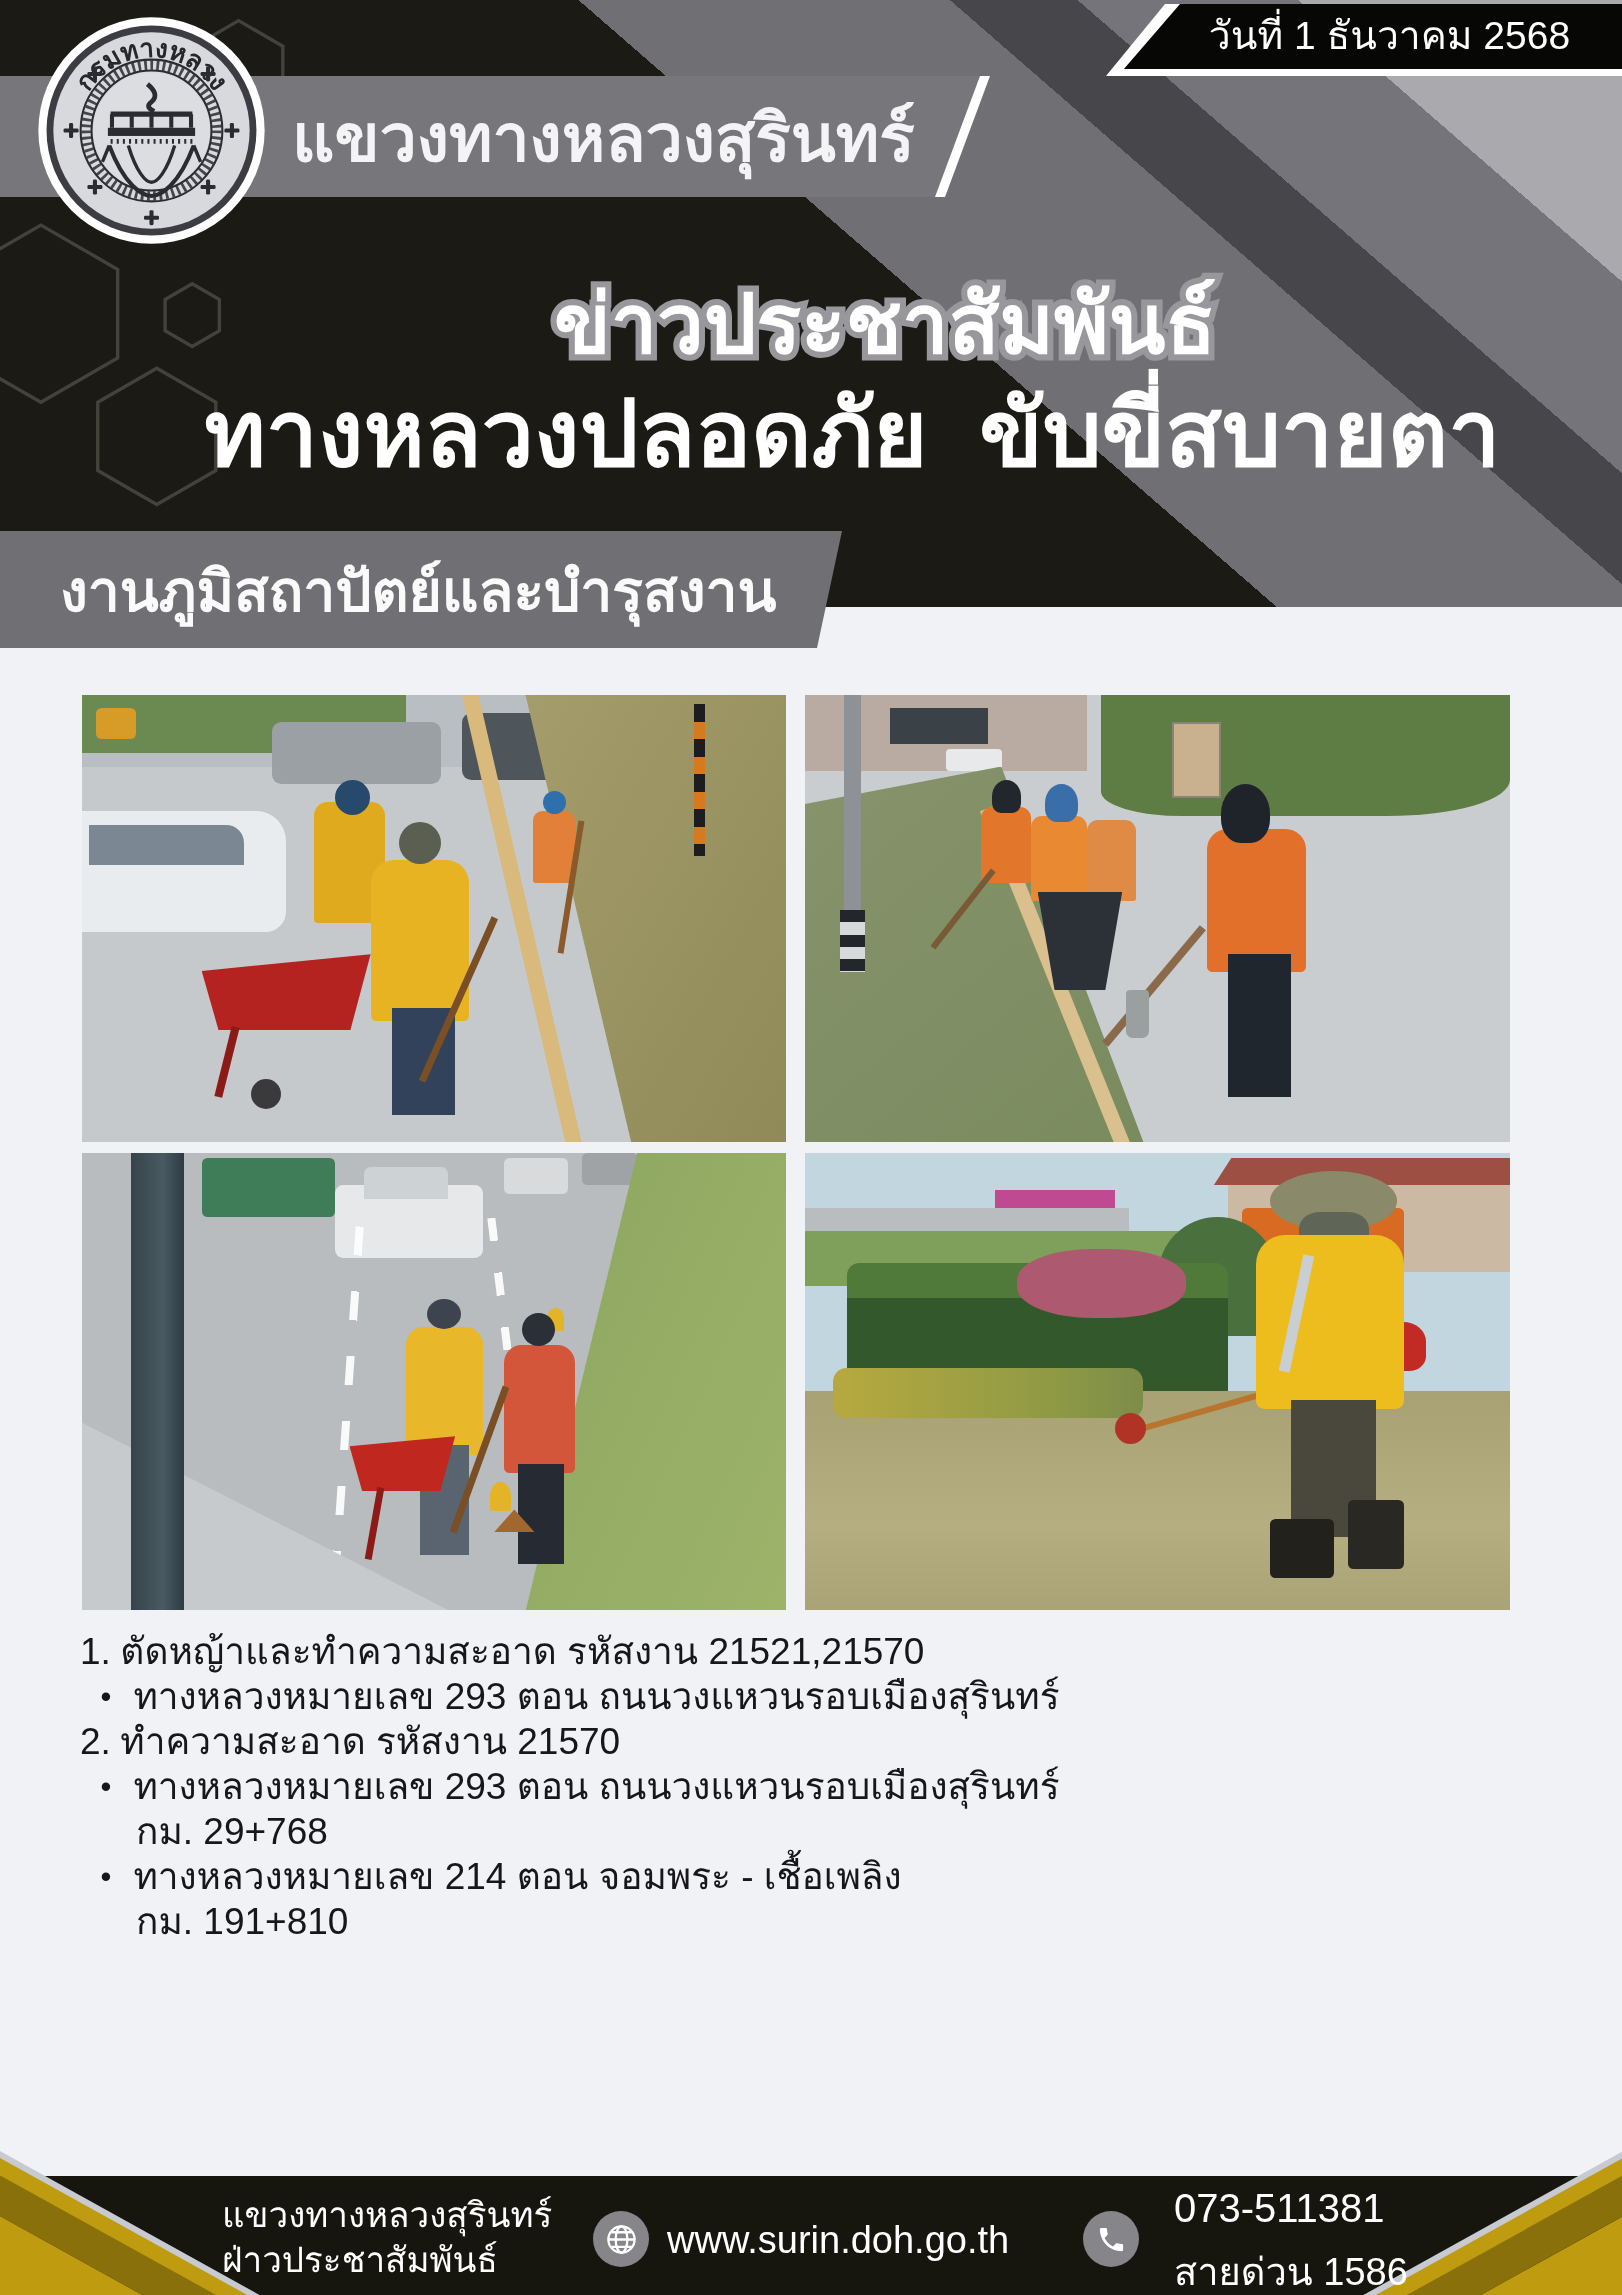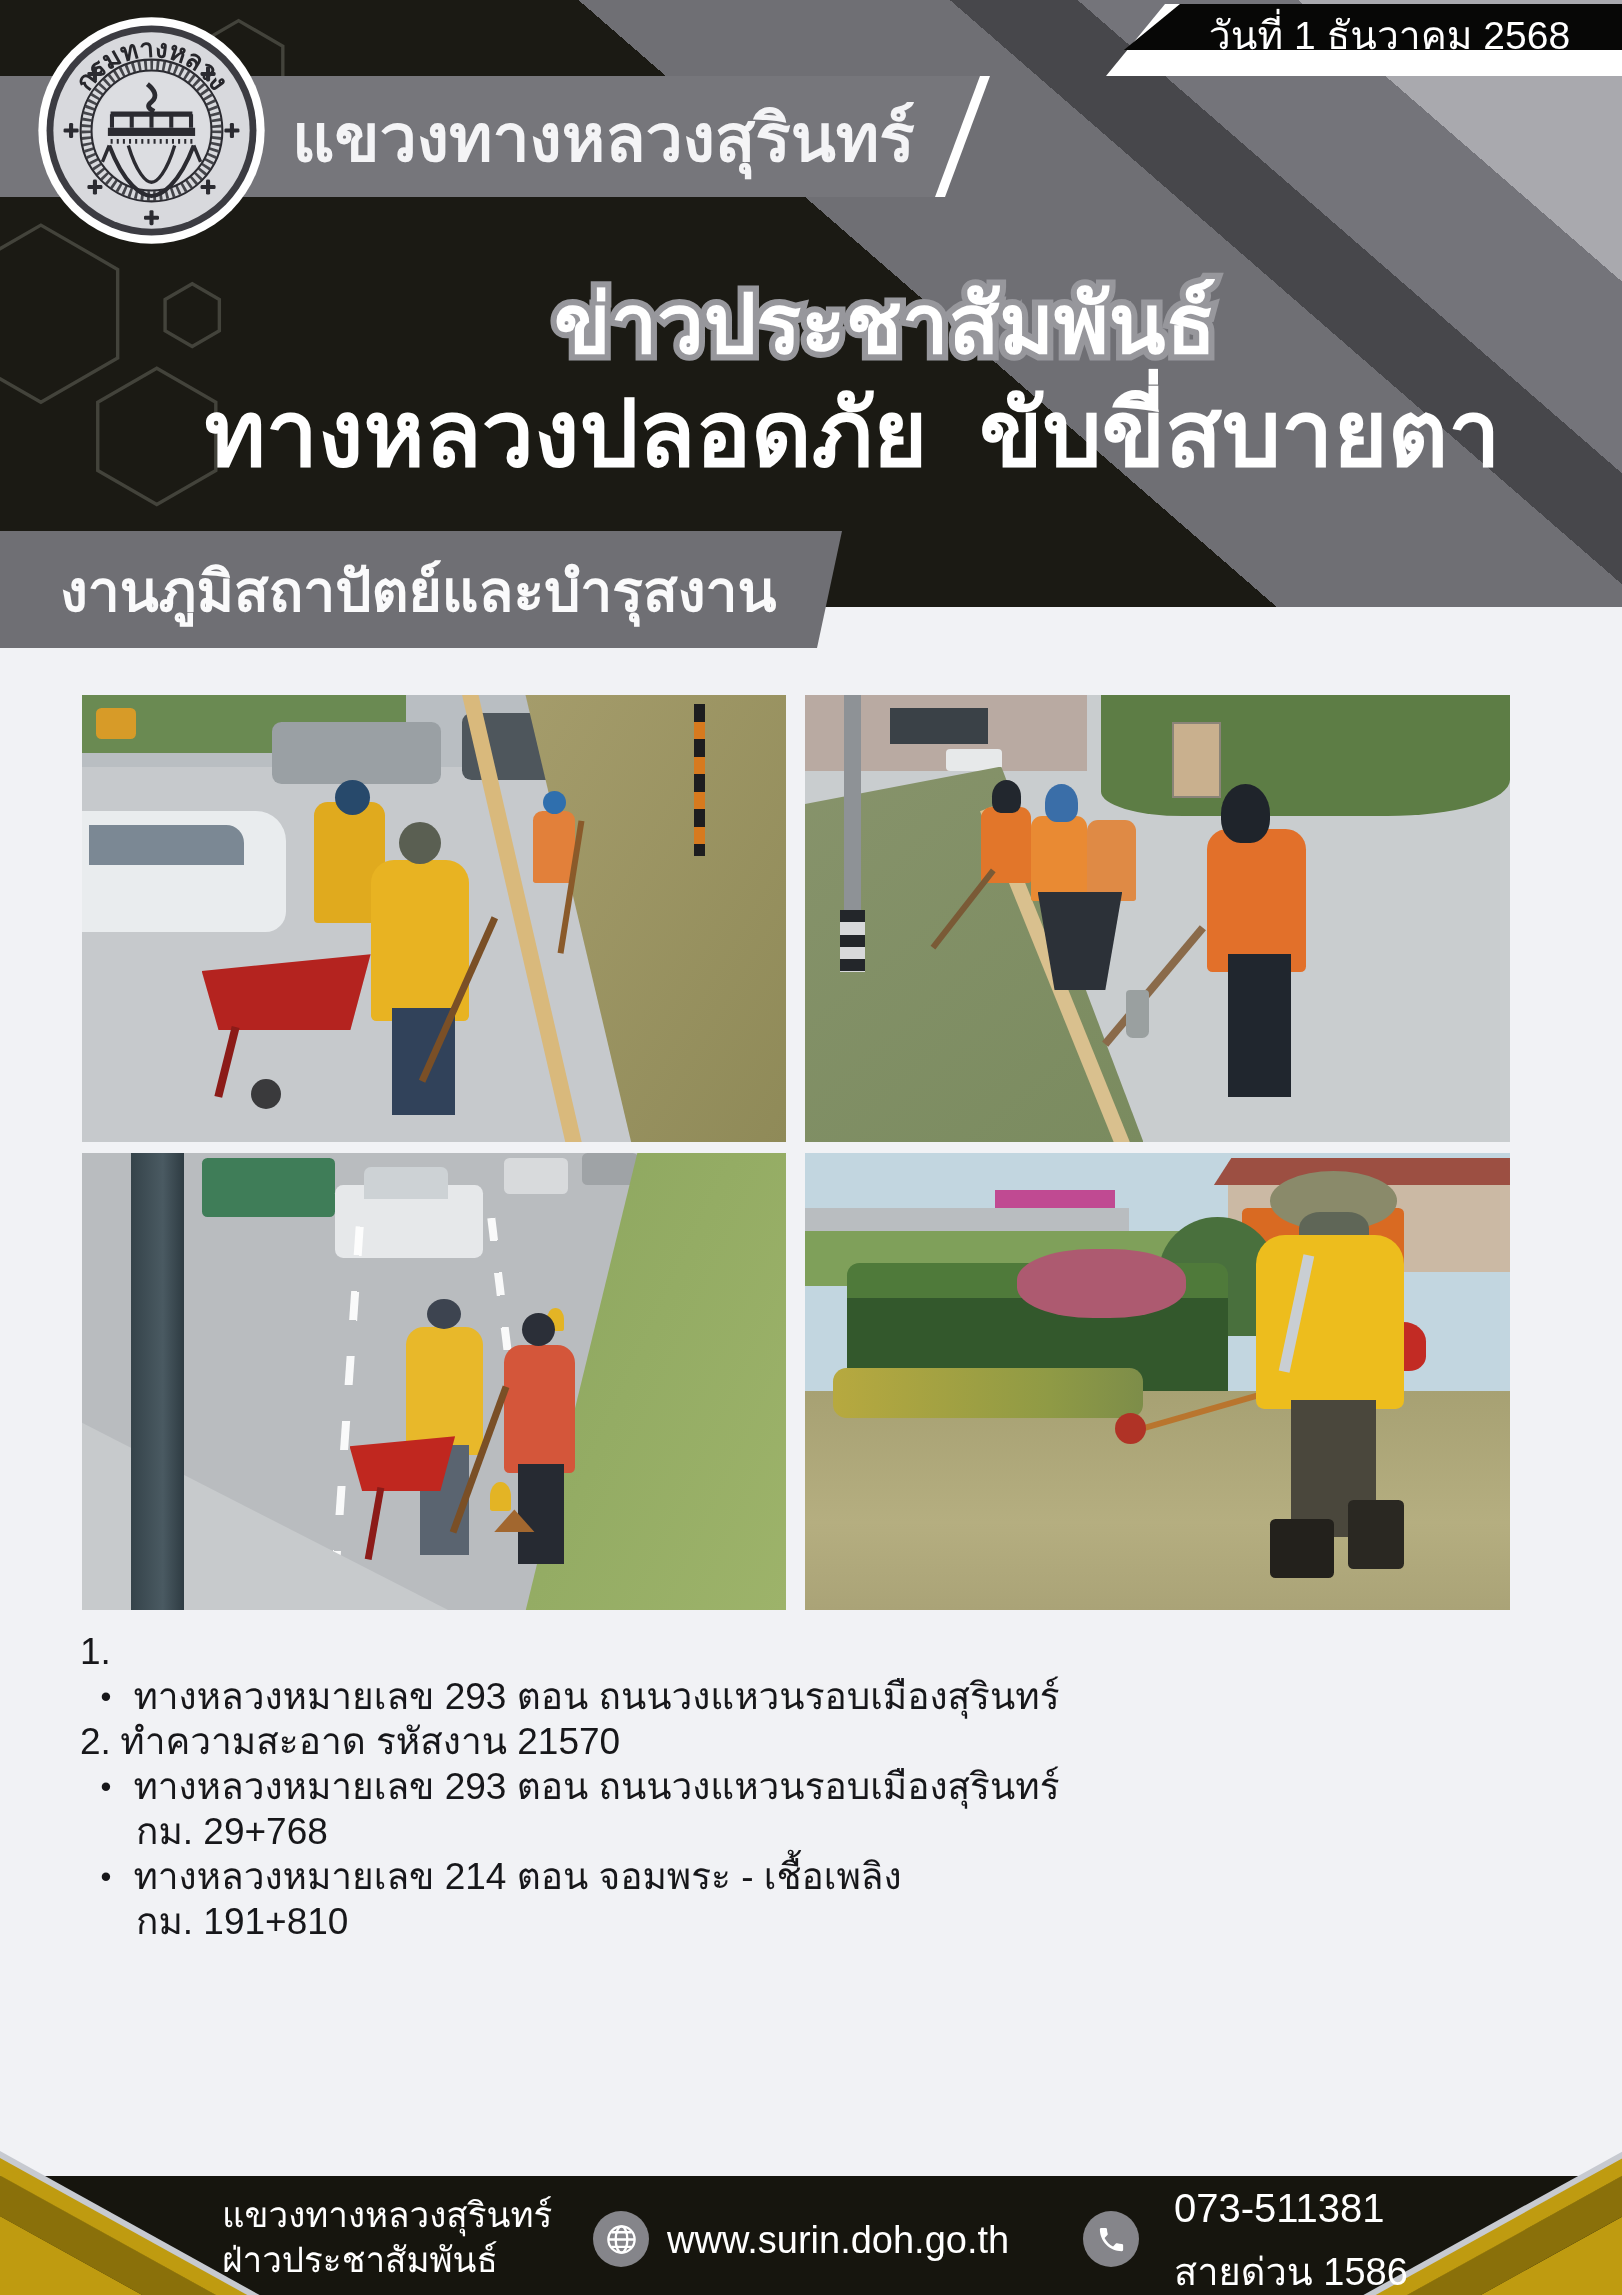--- a/index.html
+++ b/index.html
@@ -14,21 +14,21 @@
     background:linear-gradient(41deg, rgba(0,0,0,0) 0 55%, #6f6f74 55% 71%, #47474b 71% 76.5%, #74747a 76.5% 86%, #a9a9ae 86% 100%); }
 
   .org-banner-edge { position:absolute; left:0; top:76px; width:990px; height:121px; background:#ffffff; z-index:3;
     clip-path:polygon(0 0, 100% 0, calc(100% - 45px) 100%, 0 100%); }
   .org-banner { position:absolute; left:0; top:76px; width:980px; height:121px; background:#76767b; z-index:4;
     clip-path:polygon(0 0, 100% 0, calc(100% - 45px) 100%, 0 100%); }
   .org-banner .org-name { position:absolute; left:292px; top:0; line-height:125px; font-size:66px; font-weight:600; color:#f4f4f6; letter-spacing:0; white-space:nowrap; }
 
   .date-badge-edge { position:absolute; right:0; top:4.1px; width:517px; height:72px; background:#ffffff; z-index:5;
     clip-path:polygon(59px 0, 100% 0, 100% 100%, 0 100%); }
-  .date-badge { position:absolute; right:0; top:4.1px; width:508px; height:46px; background:#070706; z-index:6;
+  .date-badge { position:absolute; right:0; top:4.1px; width:508px; height:65px; background:#070706; z-index:6;
     clip-path:polygon(65px 0, 100% 0, 100% 100%, 8.9px 100%); text-align:center; }
   .date-badge .date-text { display:block; line-height:64px; font-size:39px; color:#fff; padding-left:41px; white-space:nowrap; }
 
   .logo { position:absolute; left:37px; top:16.4px; width:229px; height:229px; z-index:7; }
 
   .headline1 { position:absolute; left:125px; top:267px; width:1520px; height:129px; text-align:center; z-index:3;
     font-size:83px; font-weight:700; line-height:116px; white-space:nowrap; }
   .headline1 .t-stroke { position:absolute; left:0; right:0; top:0; color:#fff; -webkit-text-stroke:12.3px #97979c; }
   .headline1 .t-fill { position:absolute; left:0; right:0; top:0; color:#ffffff; }
   .headline2 { position:absolute; left:55px; top:373px; width:1595px; text-align:center; z-index:3;
@@ -263,20 +263,21 @@
     <div class="sh" style="left:64%;top:18%;width:21%;height:38%;background:#edbd1d;border-radius:29px 29px 8.2px 8.2px;"></div>
     <div class="sh" style="left:69%;top:22%;width:11px;height:26%;background:#c9ced3;transform:rotate(12deg);"></div>
     <div class="sh" style="left:69%;top:54%;width:12%;height:30%;background:#4a473c;"></div>
     <div class="sh" style="left:66%;top:80%;width:9%;height:13%;background:#23211c;border-radius:5.5px;"></div>
     <div class="sh" style="left:77%;top:76%;width:8%;height:15%;background:#2a2822;border-radius:5.5px;"></div>
   </div>
 
   <div class="notes">
     <div class="note-line n-num">
       <span class="nnum">1.</span>
+      <span>ตัดหญ้าและทำความสะอาด รหัสงาน 21521,21570</span>
     </div>
     <div class="note-line n-bullet">
       <span class="dot">•</span>
       <span>ทางหลวงหมายเลข 293 ตอน ถนนวงแหวนรอบเมืองสุรินทร์</span>
     </div>
 
     <div class="note-line n-num">
       <span class="nnum">2.</span>
       <span>ทำความสะอาด รหัสงาน 21570</span>
     </div>

